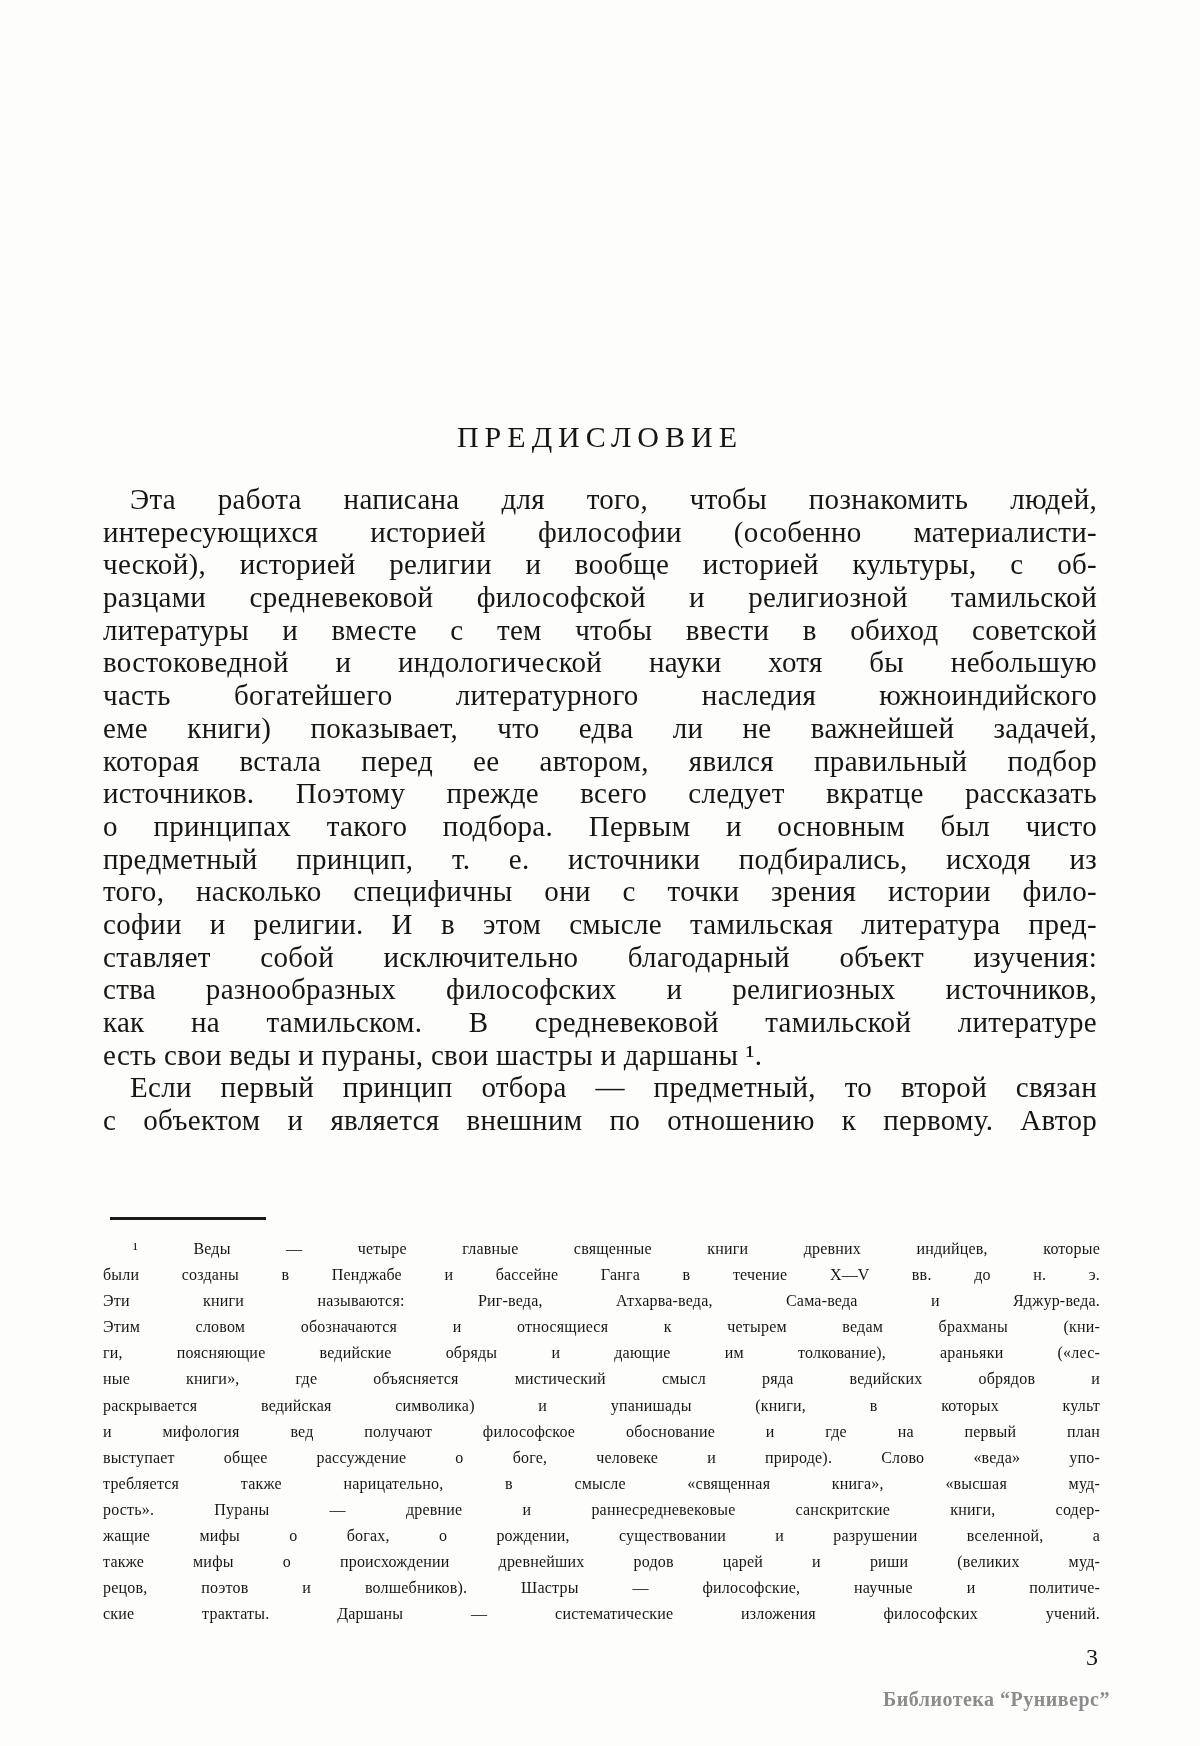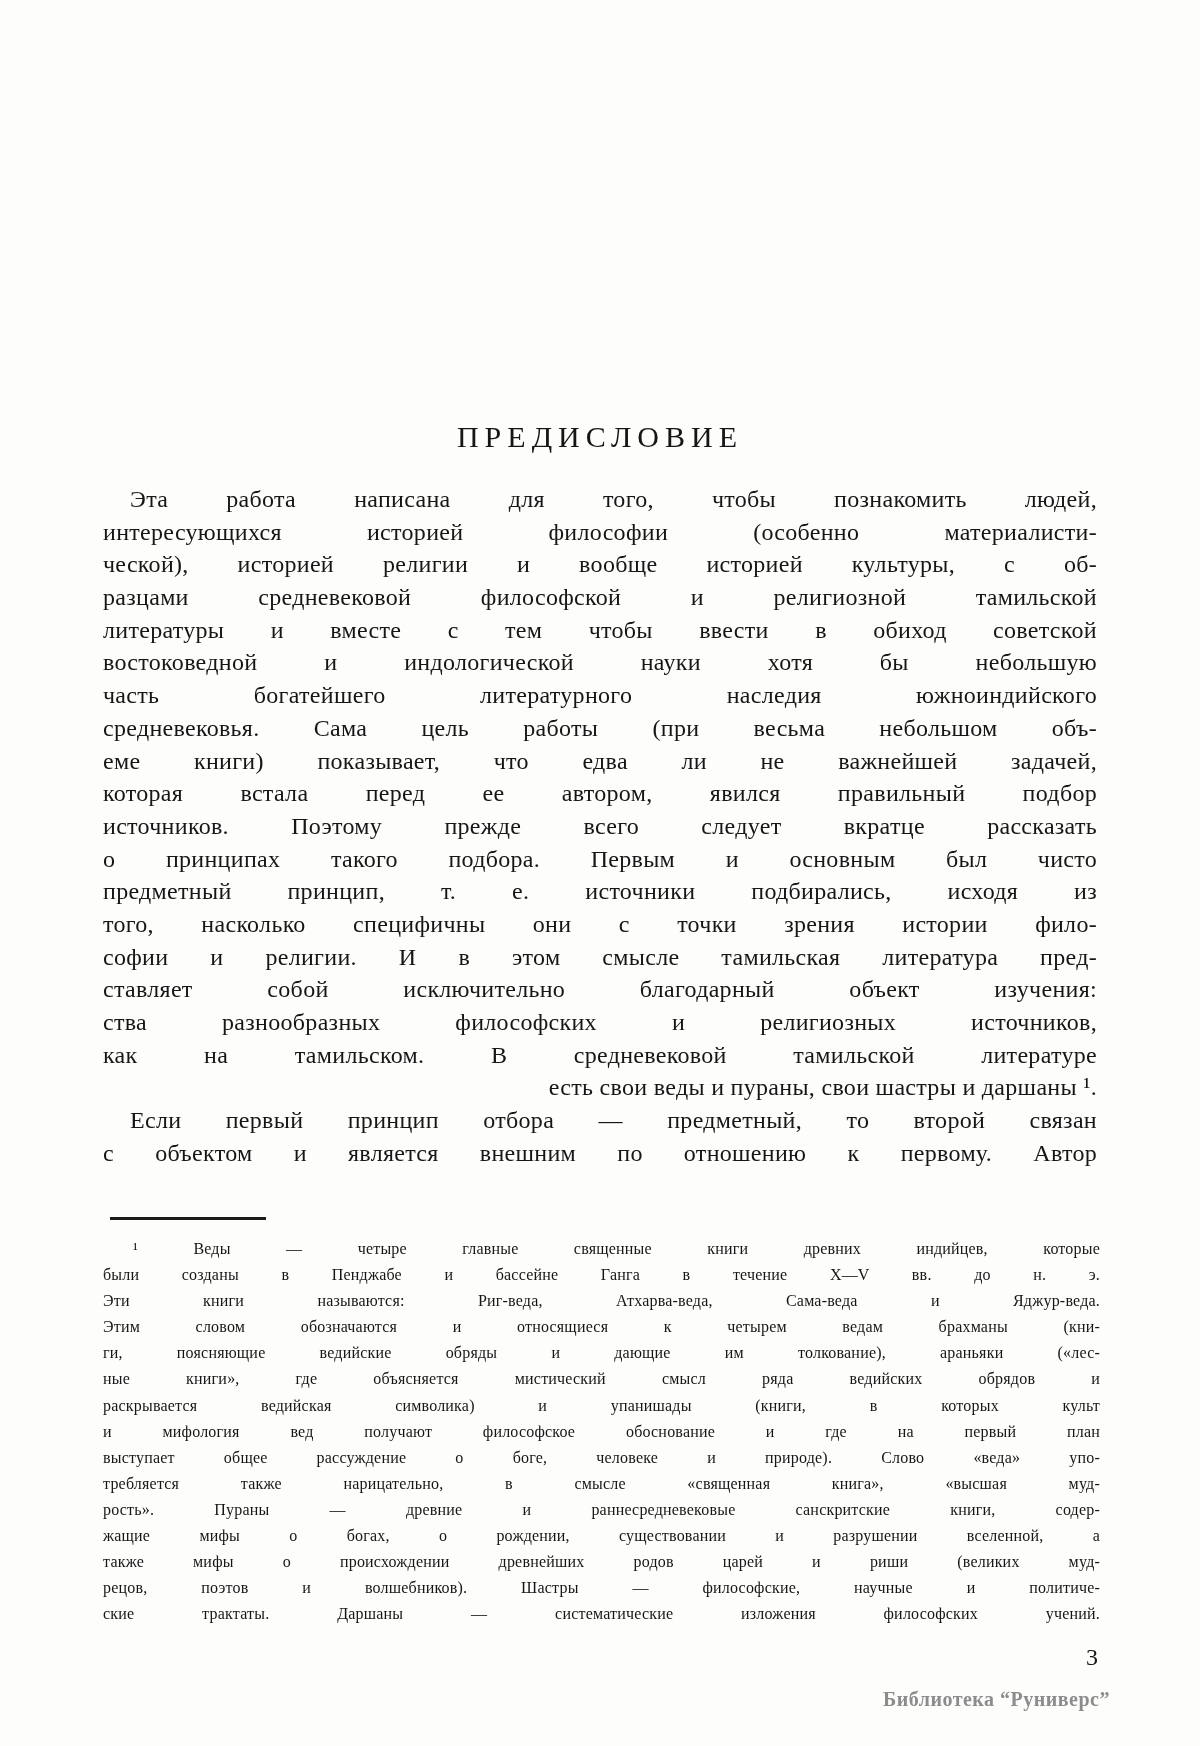--- a/index.html
+++ b/index.html
@@ -26,28 +26,27 @@
     line-height: 32px;
     letter-spacing: 6px;
     font-weight: 400;
     margin-top: 20px;
   }
   .main-text {
     position: absolute;
     top: 483px;
     left: 103px;
     width: 994px;
-    font-size: 24px;
+    font-size: 29px;
   }
   .main-text .tline {
     line-height: 32.7px;
     height: 32.7px;
     letter-spacing: 0.3px;
     white-space: nowrap;
-    text-align: right;
   }
   .tline.just {
     white-space: normal;
     text-align: justify;
     text-align-last: justify;
   }
   .para .tline:first-child {
     text-indent: 27px;
   }
   .footnote-separator {
@@ -102,21 +101,20 @@
 
   <div class="main-text">
     <div class="para">
         <div class="tline just"><span>Эта работа написана для того, чтобы познакомить людей,</span></div>
         <div class="tline just"><span>интересующихся историей философии (особенно материалисти-</span></div>
         <div class="tline just"><span>ческой), историей религии и вообще историей культуры, с об-</span></div>
         <div class="tline just"><span>разцами средневековой философской и религиозной тамильской</span></div>
         <div class="tline just"><span>литературы и вместе с тем чтобы ввести в обиход советской</span></div>
         <div class="tline just"><span>востоковедной и индологической науки хотя бы небольшую</span></div>
         <div class="tline just"><span>часть богатейшего литературного наследия южноиндийского</span></div>
-        <div class="tline just"><span>средневековья. Сама цель работы (при весьма небольшом объ-</span></div>
         <div class="tline just"><span>еме книги) показывает, что едва ли не важнейшей задачей,</span></div>
         <div class="tline just"><span>которая встала перед ее автором, явился правильный подбор</span></div>
         <div class="tline just"><span>источников. Поэтому прежде всего следует вкратце рассказать</span></div>
         <div class="tline just"><span>о принципах такого подбора. Первым и основным был чисто</span></div>
         <div class="tline just"><span>предметный принцип, т. е. источники подбирались, исходя из</span></div>
         <div class="tline just"><span>того, насколько специфичны они с точки зрения истории фило-</span></div>
         <div class="tline just"><span>софии и религии. И в этом смысле тамильская литература пред-</span></div>
         <div class="tline just"><span>ставляет собой исключительно благодарный объект изучения:</span></div>
         <div class="tline just"><span>ства разнообразных философских и религиозных источников,</span></div>
         <div class="tline just"><span>как на тамильском. В средневековой тамильской литературе</span></div>

